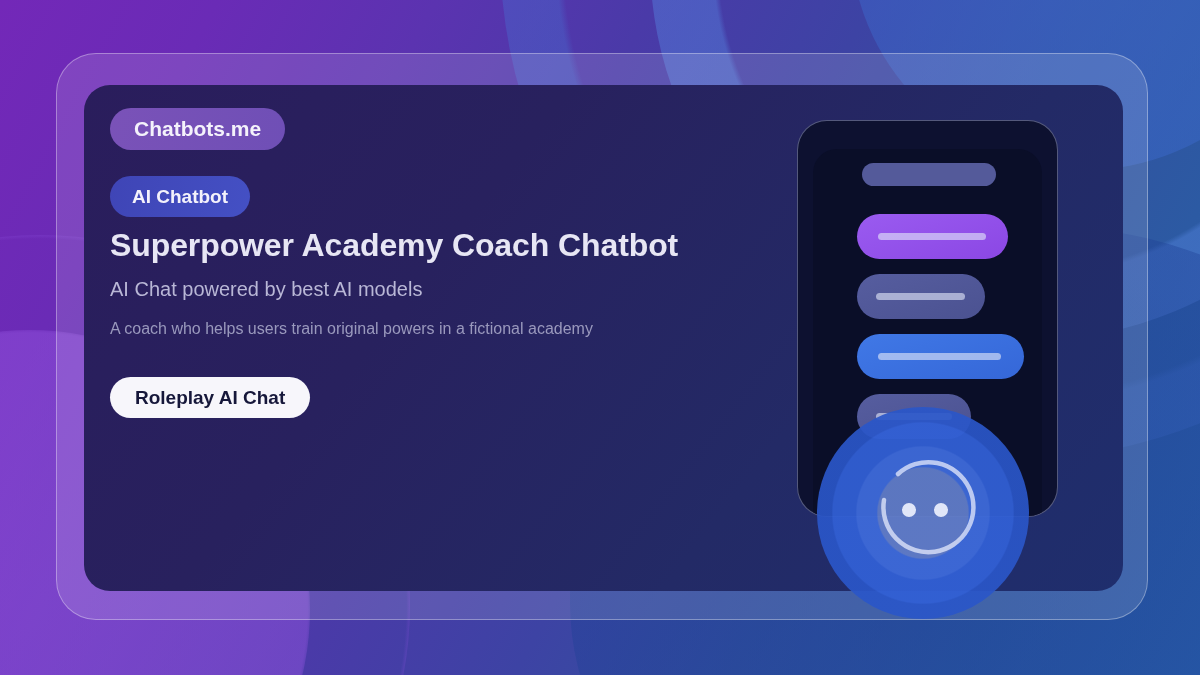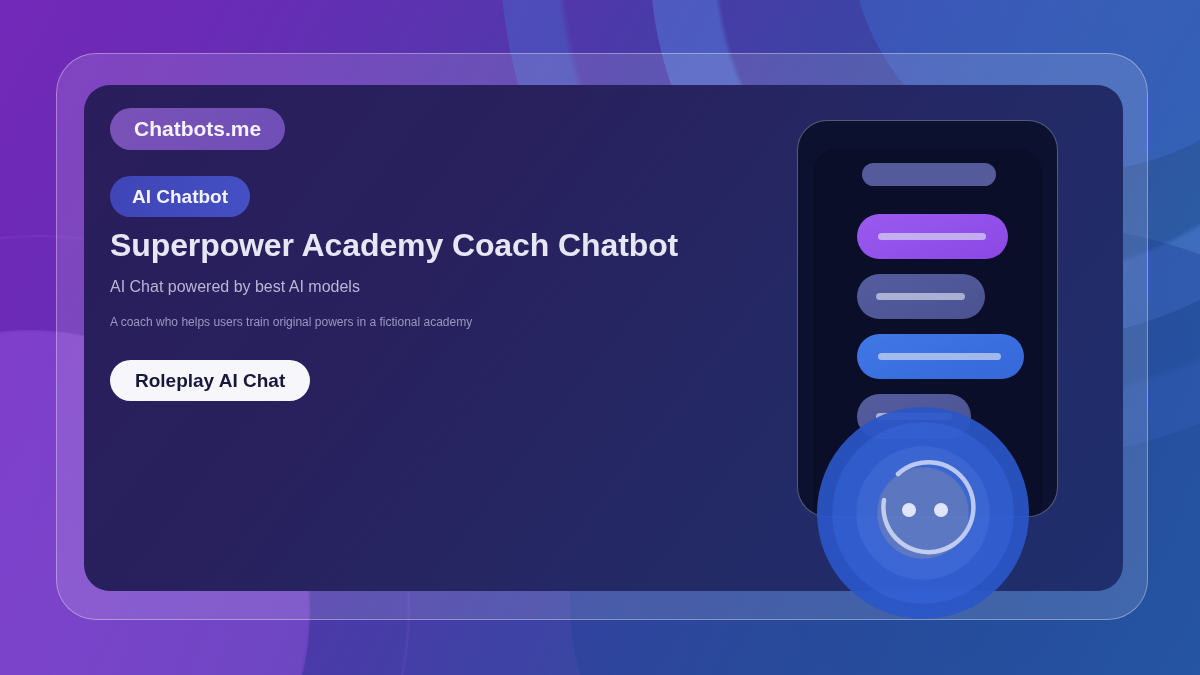--- a/index.html
+++ b/index.html
@@ -78,28 +78,28 @@
 
   #title {
     margin-top:21px; font-size:37px; font-weight:bold; line-height:1.33;
     color:#ffffff; letter-spacing:-.3px;
   }
   #subtitle {
     margin-top:10px; font-size:32px; font-weight:bold; color:#e7e6f4;
     letter-spacing:-.1px;
   }
   #tagline {
-    margin-top:14px; font-size:16px; color:#b9b7d6; font-weight:400;
+    margin-top:14px; font-size:20px; color:#b9b7d6; font-weight:400;
   }
   #description {
-    margin-top:19px; font-size:12px; color:#9a99bd; font-weight:400;
+    margin-top:19px; font-size:16px; color:#9a99bd; font-weight:400;
   }
   #cta-button {
     display:inline-flex; align-items:center; justify-content:center;
-    margin-top:31px; height:41px; padding:0 25px; border-radius:999px;
+    margin-top:39px; height:41px; padding:0 25px; border-radius:999px;
     background:#f7f6fb; color:#16173a; font-size:19px; font-weight:bold;
     white-space:nowrap;
   }
 
   
   #phone {
     position:absolute; left:713px; top:35px; width:261px; height:397px;
     border-radius:30px;
     background:#0d1130;
     border:1px solid rgba(183,190,230,.42);

